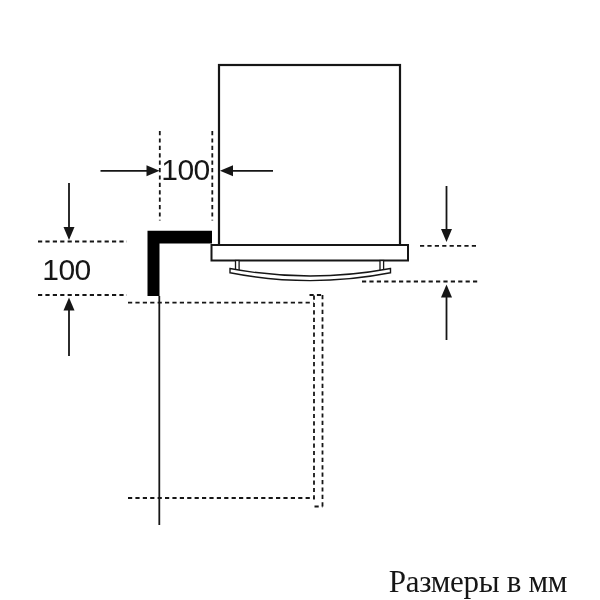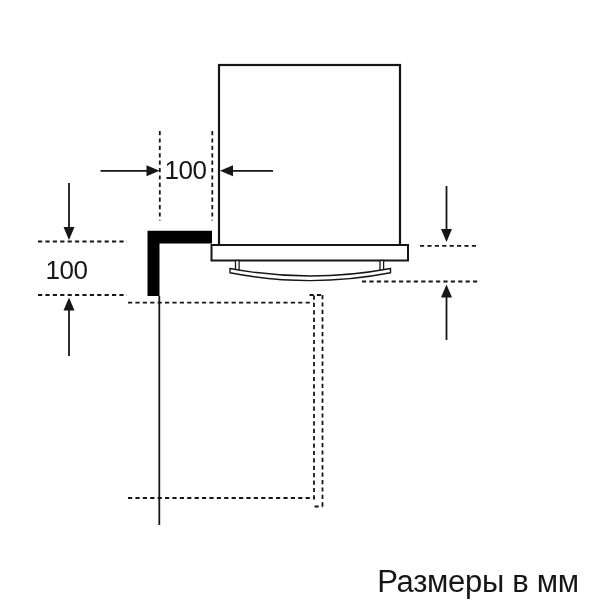--- a/index.html
+++ b/index.html
@@ -18,21 +18,21 @@
   .linework {
     position: absolute;
     left: 0;
     top: 0;
   }
   .dim-label {
     position: absolute;
     transform: translate(-50%, -50%);
     color: #161616;
     white-space: nowrap;
-    font-size: 26px;
+    font-size: 30px;
     letter-spacing: -0.5px;
     line-height: 1;
   }
   .dim-label.small {
     font-size: 28px;
     letter-spacing: -0.3px;
   }
   .caption {
     position: absolute;
     transform: translate(-50%, -50%);
@@ -110,15 +110,15 @@
       </g>
 
     </g>
   </svg>
 
   <div class="dim-label" style="left:185.5px; top:170px;">100</div>
 
   <div class="dim-label" style="left:66.5px; top:270px;">100</div>
 
 
-  <div class="caption" style="left:478px; top:581px;">Размеры в мм</div>
+  <div class="caption" style="left:478px; top:581px;font-family:Liberation Serif, serif;">Размеры в мм</div>
 
 </div>
 
 </body></html>

